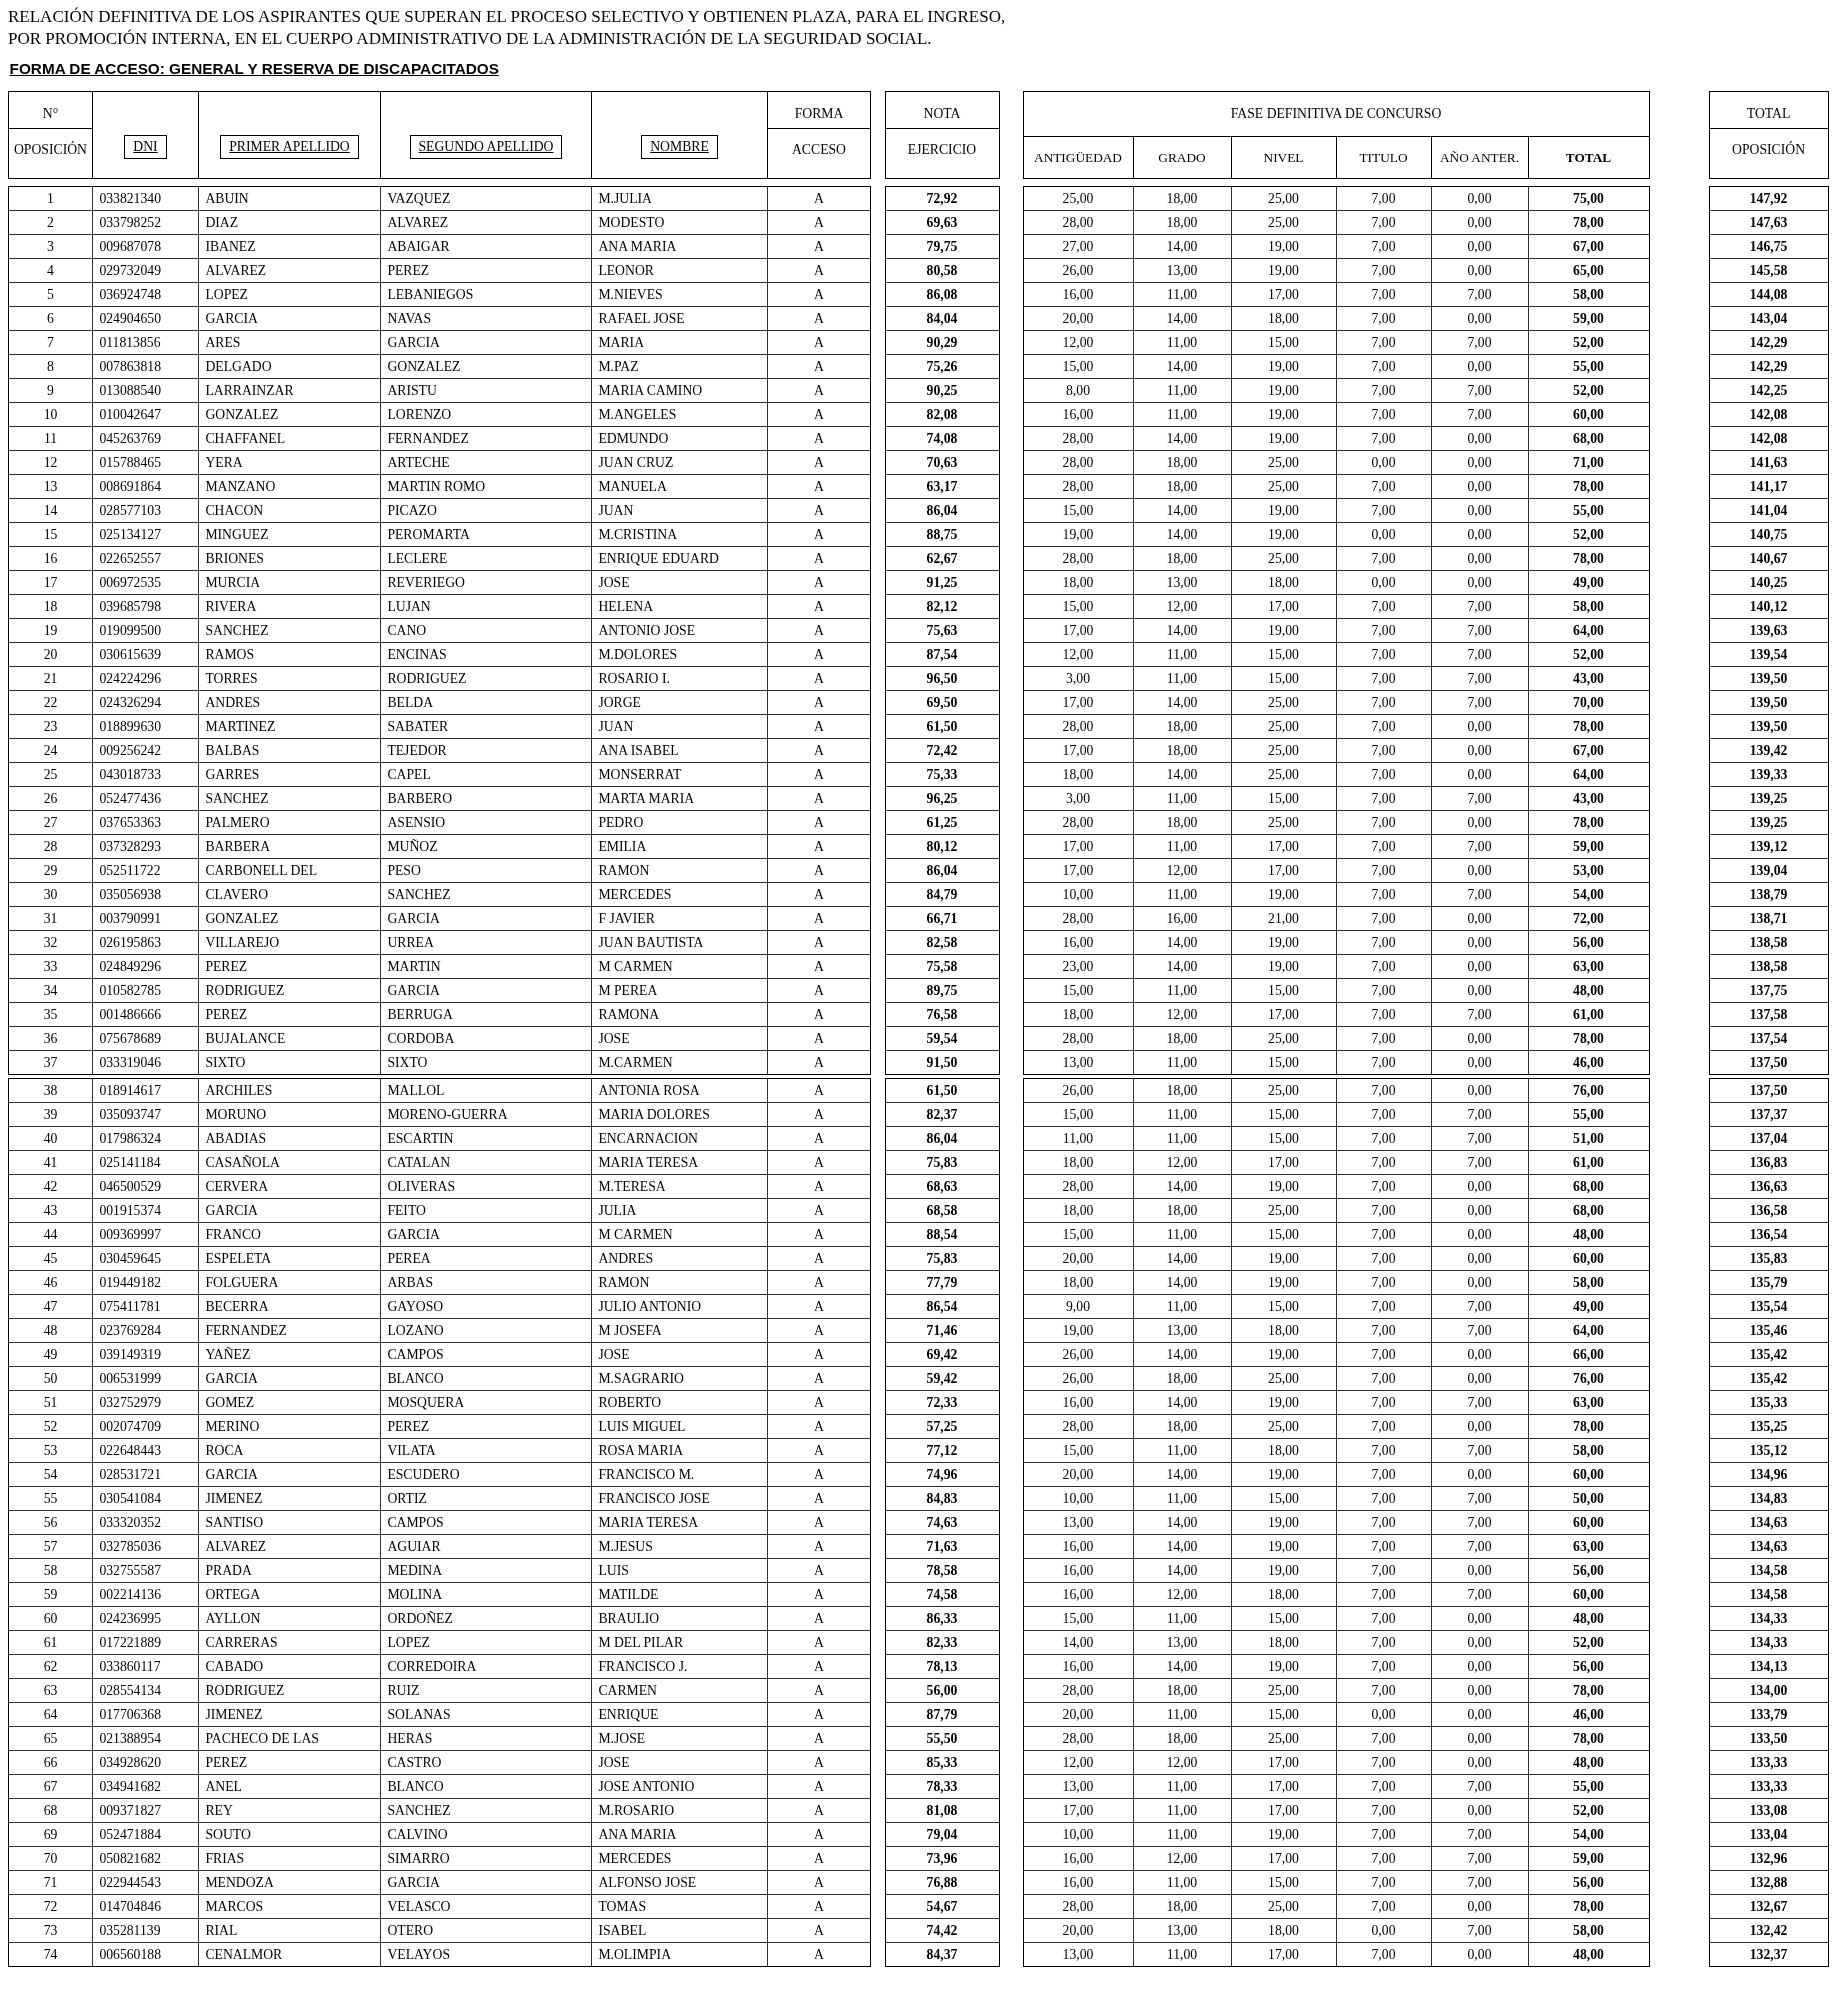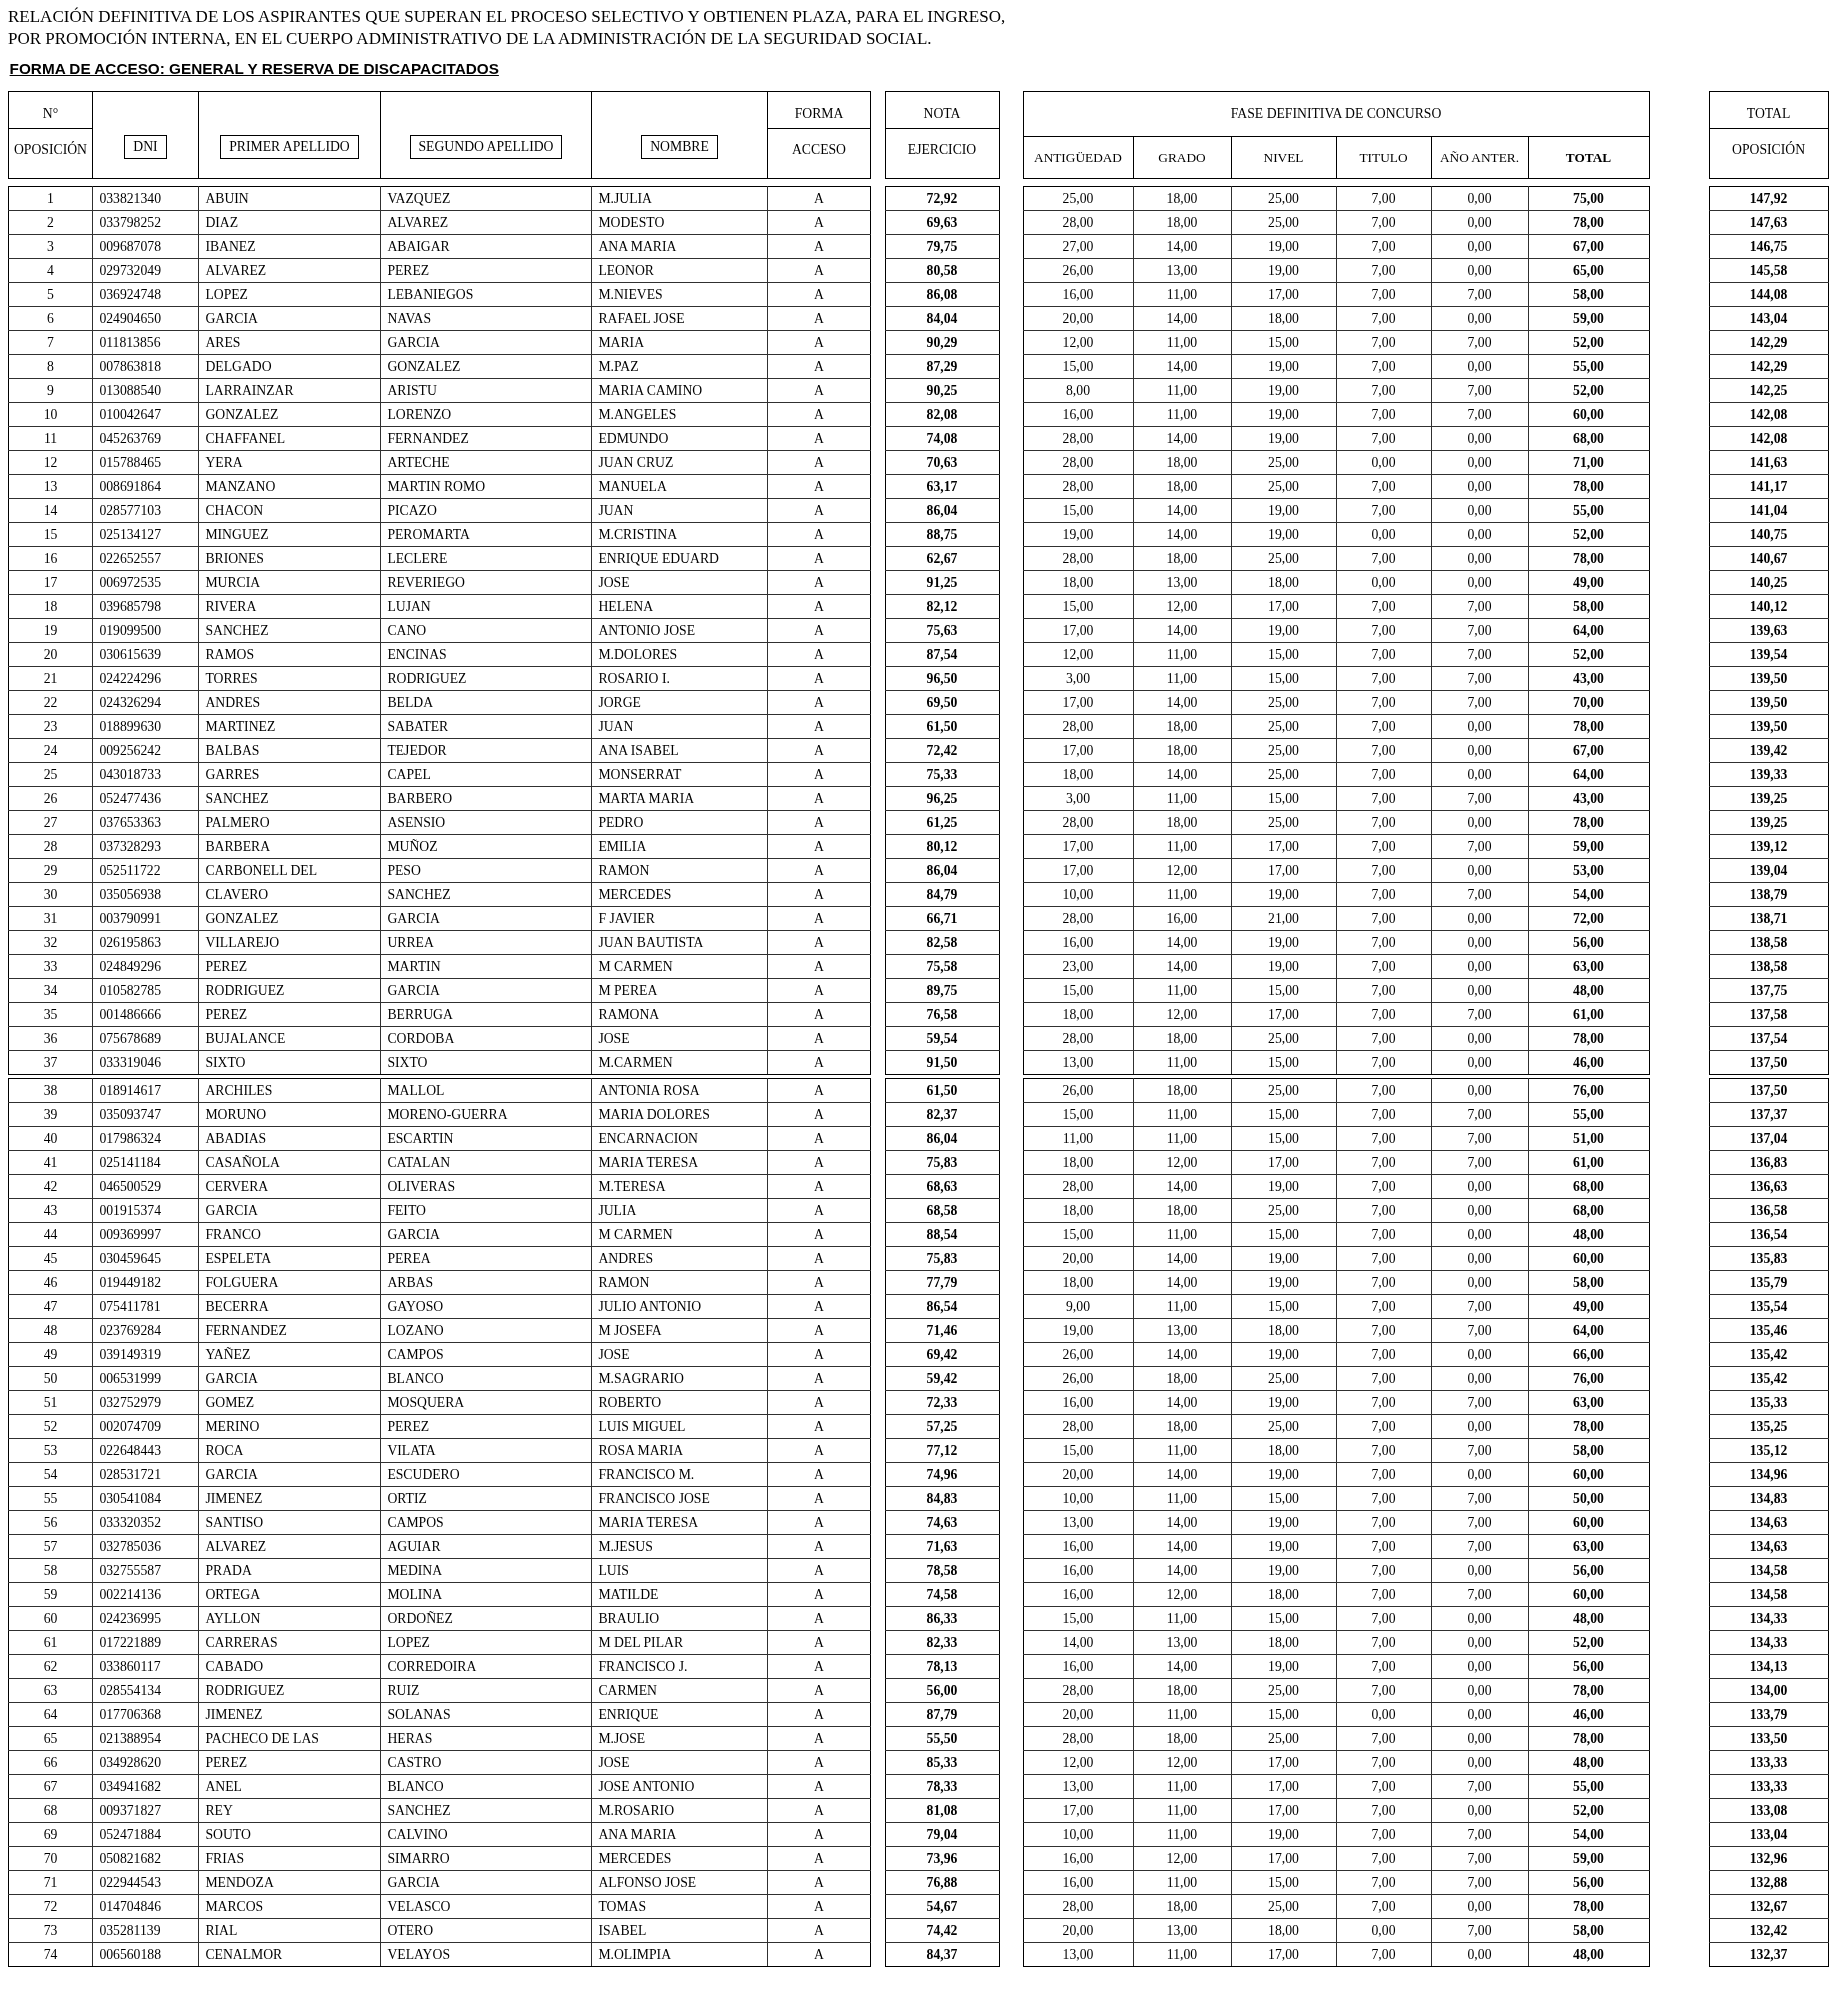--- a/index.html
+++ b/index.html
@@ -29,21 +29,21 @@
     border: 0.8px solid #000; font-weight: normal;
     font-size: 13.7px; padding: 0; vertical-align: middle; text-align: center;
   }
   thead tr.h1 { height: 29px; }
   thead tr.h2 { height: 42px; }
   thead tr.h2 th { font-size: 13.3px; }
 
   .stack { display: flex; flex-direction: column; height: 71px; }
   .stack-top { flex: 0 0 29px; display: flex; align-items: center; justify-content: center; border-bottom: 0.8px solid #000; }
   .stack-bot { flex: 1 1 auto; display: flex; align-items: center; justify-content: center; }
-  .lwrap { display: flex; height: 71px; align-items: center; justify-content: center; padding-top: 24px; }
+  .lwrap { display: flex; height: 71px; align-items: center; justify-content: center; padding-top: 24px; text-decoration: underline; }
   .hbox { border: 0.8px solid #000; padding: 2.4px 8px 3.2px; font-size: 13.7px; display: inline-block; }
   .fase-title { height: 45px; }
 
   tbody td {
     border: 0.8px solid #303030; height: 24px; font-size: 13.7px; padding: 0 4px;
   }
   td.spacer, th.spacer { border: none !important; padding: 0; background: #fff; }
   .gapcell { height: 8px; }
   .gapcell-sm { height: 4px; }
 
@@ -286,21 +286,21 @@
           <td class="c-center bold bl2 br2">142,29</td>
         </tr>
         <tr>
           <td class="c-center bl2">8</td>
           <td class="c-left">007863818</td>
           <td class="c-left">DELGADO</td>
           <td class="c-left">GONZALEZ</td>
           <td class="c-left">M.PAZ</td>
           <td class="c-center br2">A</td>
           <td class="spacer"></td>
-          <td class="c-center bold bl2 br2">87,29</td>
+          <td class="c-center bold bl2 br2">75,26</td>
           <td class="spacer"></td>
           <td class="c-center bl2">15,00</td>
           <td class="c-center">14,00</td>
           <td class="c-center">19,00</td>
           <td class="c-center">7,00</td>
           <td class="c-center">0,00</td>
           <td class="c-center bold br2">55,00</td>
           <td class="spacer"></td>
           <td class="c-center bold bl2 br2">142,29</td>
         </tr>

